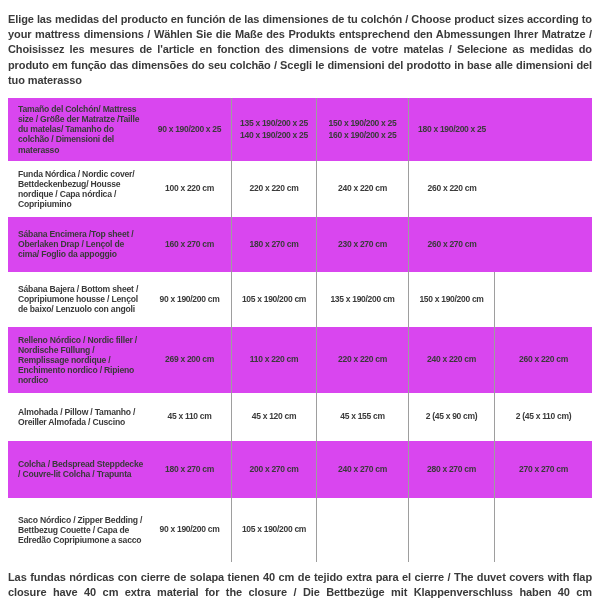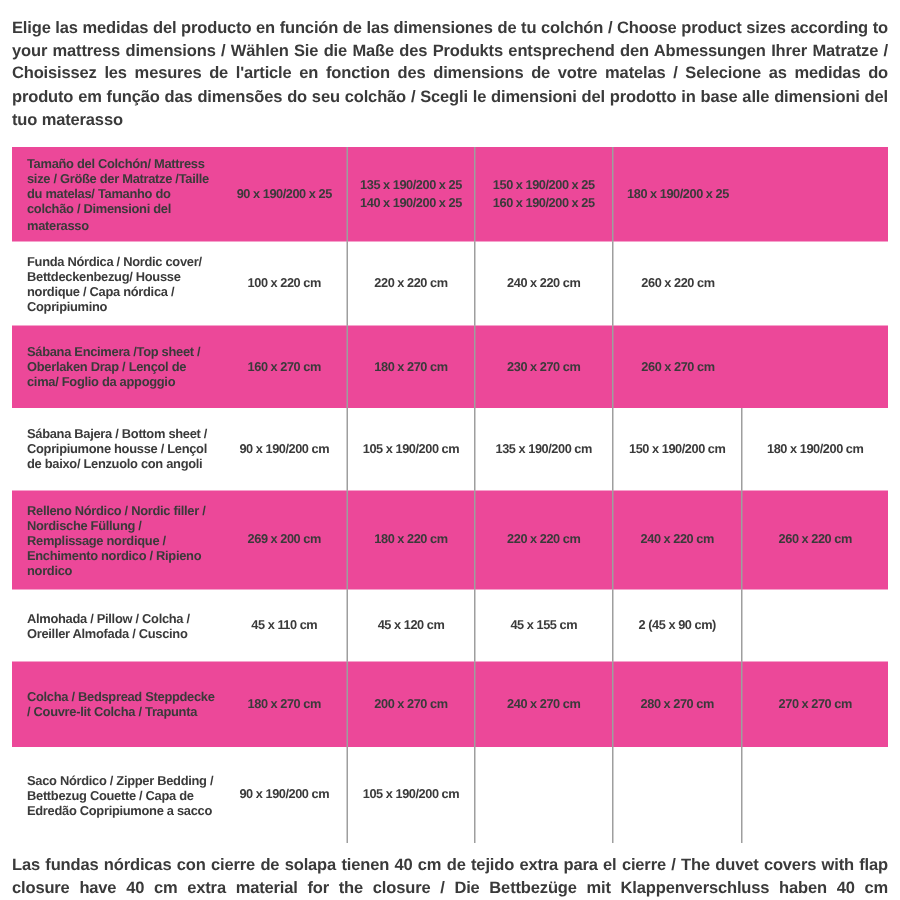--- a/index.html
+++ b/index.html
@@ -12,21 +12,21 @@
   .note{
     font-size:11px;font-weight:700;line-height:1.38;text-align:justify;
     letter-spacing:-0.1px;color:#3a3a3a;margin:0;
   }
   .size-table{margin-top:10px;width:584px;}
   .trow{
     display:grid;
     grid-template-columns:140px 84px 85px 92px 86px 1fr;
     align-items:stretch;
   }
-  .trow.shade{background:#ec4899;}
+  .trow.shade{background:#d946ef;}
   .rh1{min-height:63px;} .rh2{min-height:56px;} .rh3{min-height:55px;}
   .rh4{min-height:55px;} .rh5{min-height:66px;} .rh6{min-height:48px;}
   .rh7{min-height:57px;} .rh8{min-height:64px;}
   .cell{display:flex;align-items:center;box-sizing:border-box;}
   .label{
     font-size:8.6px;font-weight:700;line-height:1.18;letter-spacing:-0.2px;
     padding:4px 4px 4px 10px;text-align:left;
   }
   .val{
     font-size:8.5px;font-weight:700;letter-spacing:-0.3px;line-height:1.5;
@@ -70,38 +70,38 @@
       <div class="cell val vb">230 x 270 cm</div>
       <div class="cell val">260 x 270 cm</div>
     </div>
 
     <div class="trow rh4">
       <div class="cell label">Sábana Bajera / Bottom sheet / Copripiumone housse / Lençol de baixo/ Lenzuolo con angoli</div>
       <div class="cell val vb">90 x 190/200 cm</div>
       <div class="cell val vb">105 x 190/200 cm</div>
       <div class="cell val vb">135 x 190/200 cm</div>
       <div class="cell val vb">150 x 190/200 cm</div>
-      <div class="cell val">180 x 190/200 cm</div>
     </div>
 
     <div class="trow shade rh5">
       <div class="cell label">Relleno Nórdico / Nordic filler / Nordische Füllung / Remplissage nordique / Enchimento nordico / Ripieno nordico</div>
       <div class="cell val vb">269 x 200 cm</div>
-      <div class="cell val vb">180 x 220 cm</div>
+      <div class="cell val vb">110 x 220 cm</div>
       <div class="cell val vb">220 x 220 cm</div>
       <div class="cell val vb">240 x 220 cm</div>
       <div class="cell val">260 x 220 cm</div>
     </div>
 
     <div class="trow rh6">
-      <div class="cell label">Almohada  / Pillow / Colcha / Oreiller Almofada / Cuscino</div>
+      <div class="cell label">Almohada  / Pillow / Tamanho / Oreiller Almofada / Cuscino</div>
       <div class="cell val vb">45 x 110 cm</div>
       <div class="cell val vb">45 x 120 cm</div>
       <div class="cell val vb">45 x 155 cm</div>
       <div class="cell val vb">2 (45 x 90 cm)</div>
+      <div class="cell val">2 (45 x 110 cm)</div>
     </div>
 
     <div class="trow shade rh7">
       <div class="cell label">Colcha / Bedspread Steppdecke / Couvre-lit Colcha / Trapunta</div>
       <div class="cell val vb">180 x 270 cm</div>
       <div class="cell val vb">200 x 270 cm</div>
       <div class="cell val vb">240 x 270 cm</div>
       <div class="cell val vb">280 x 270 cm</div>
       <div class="cell val">270 x 270 cm</div>
     </div>

